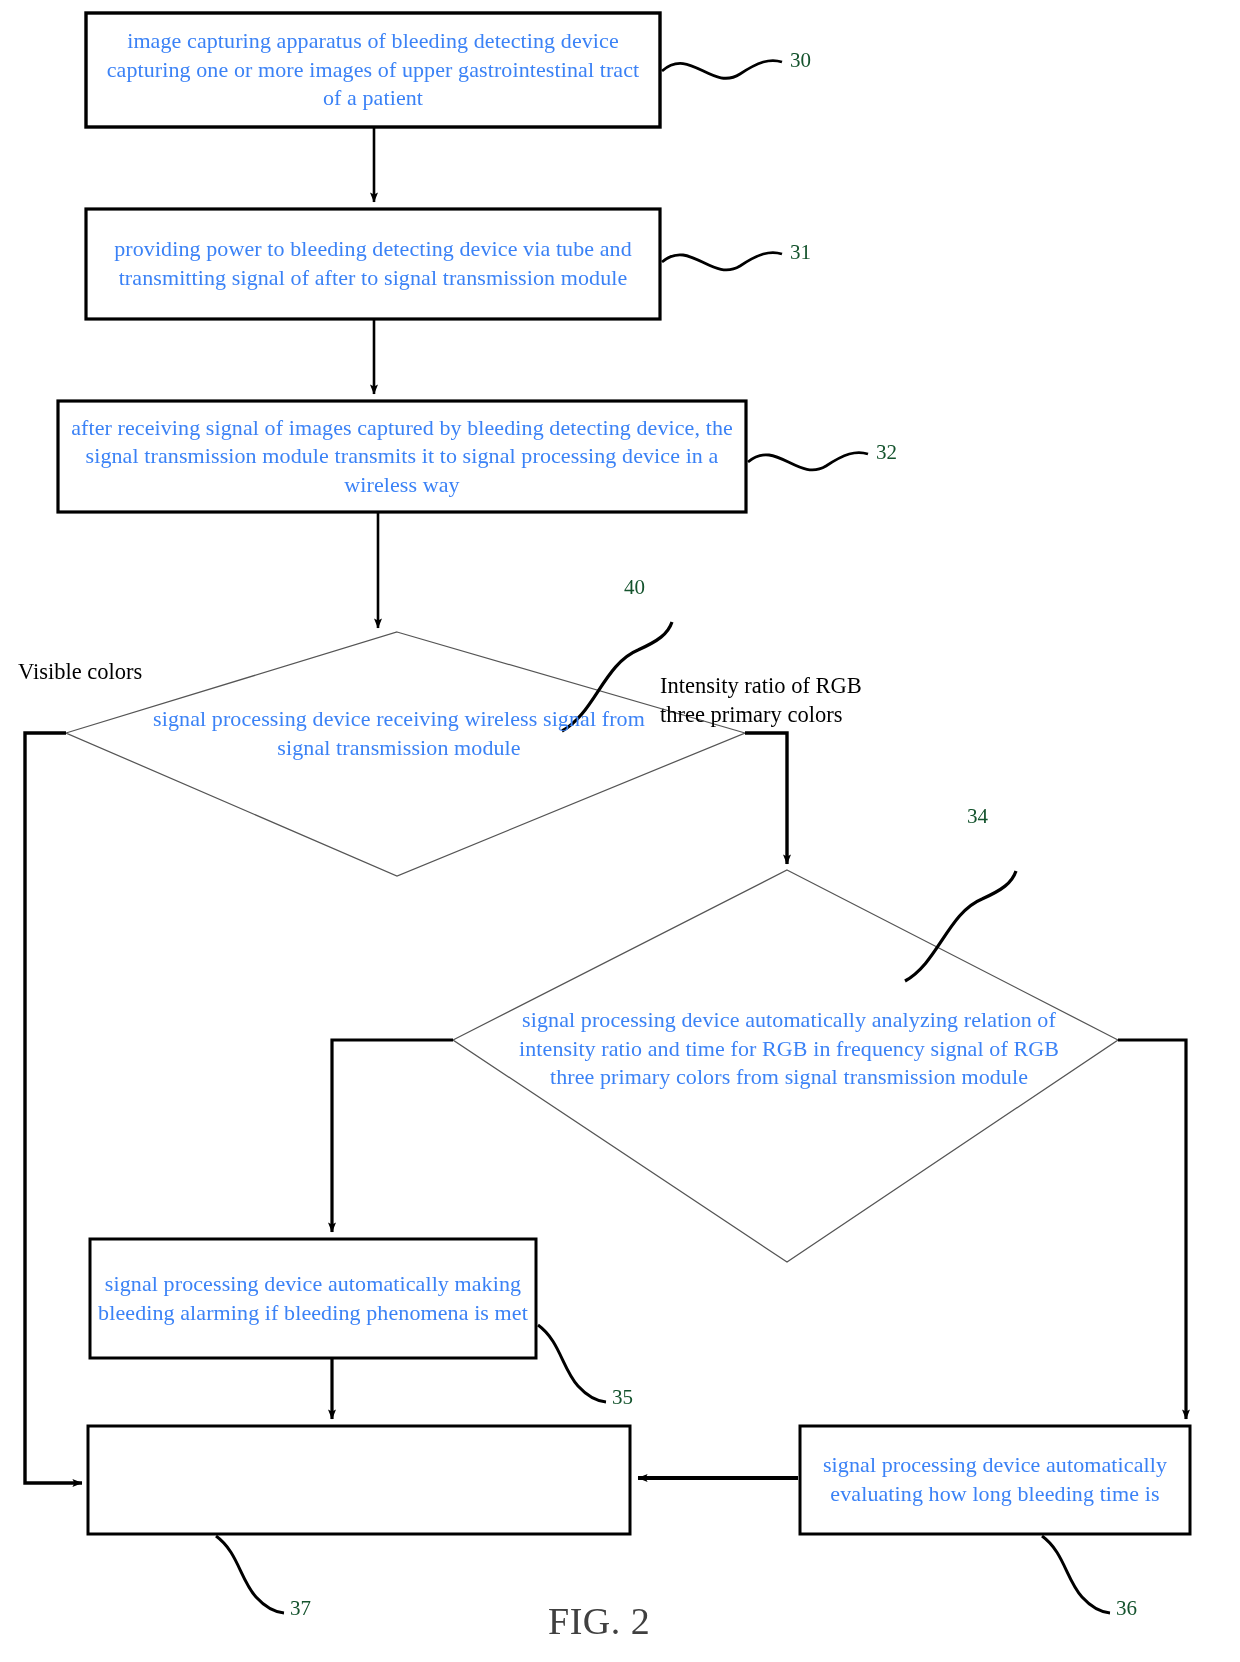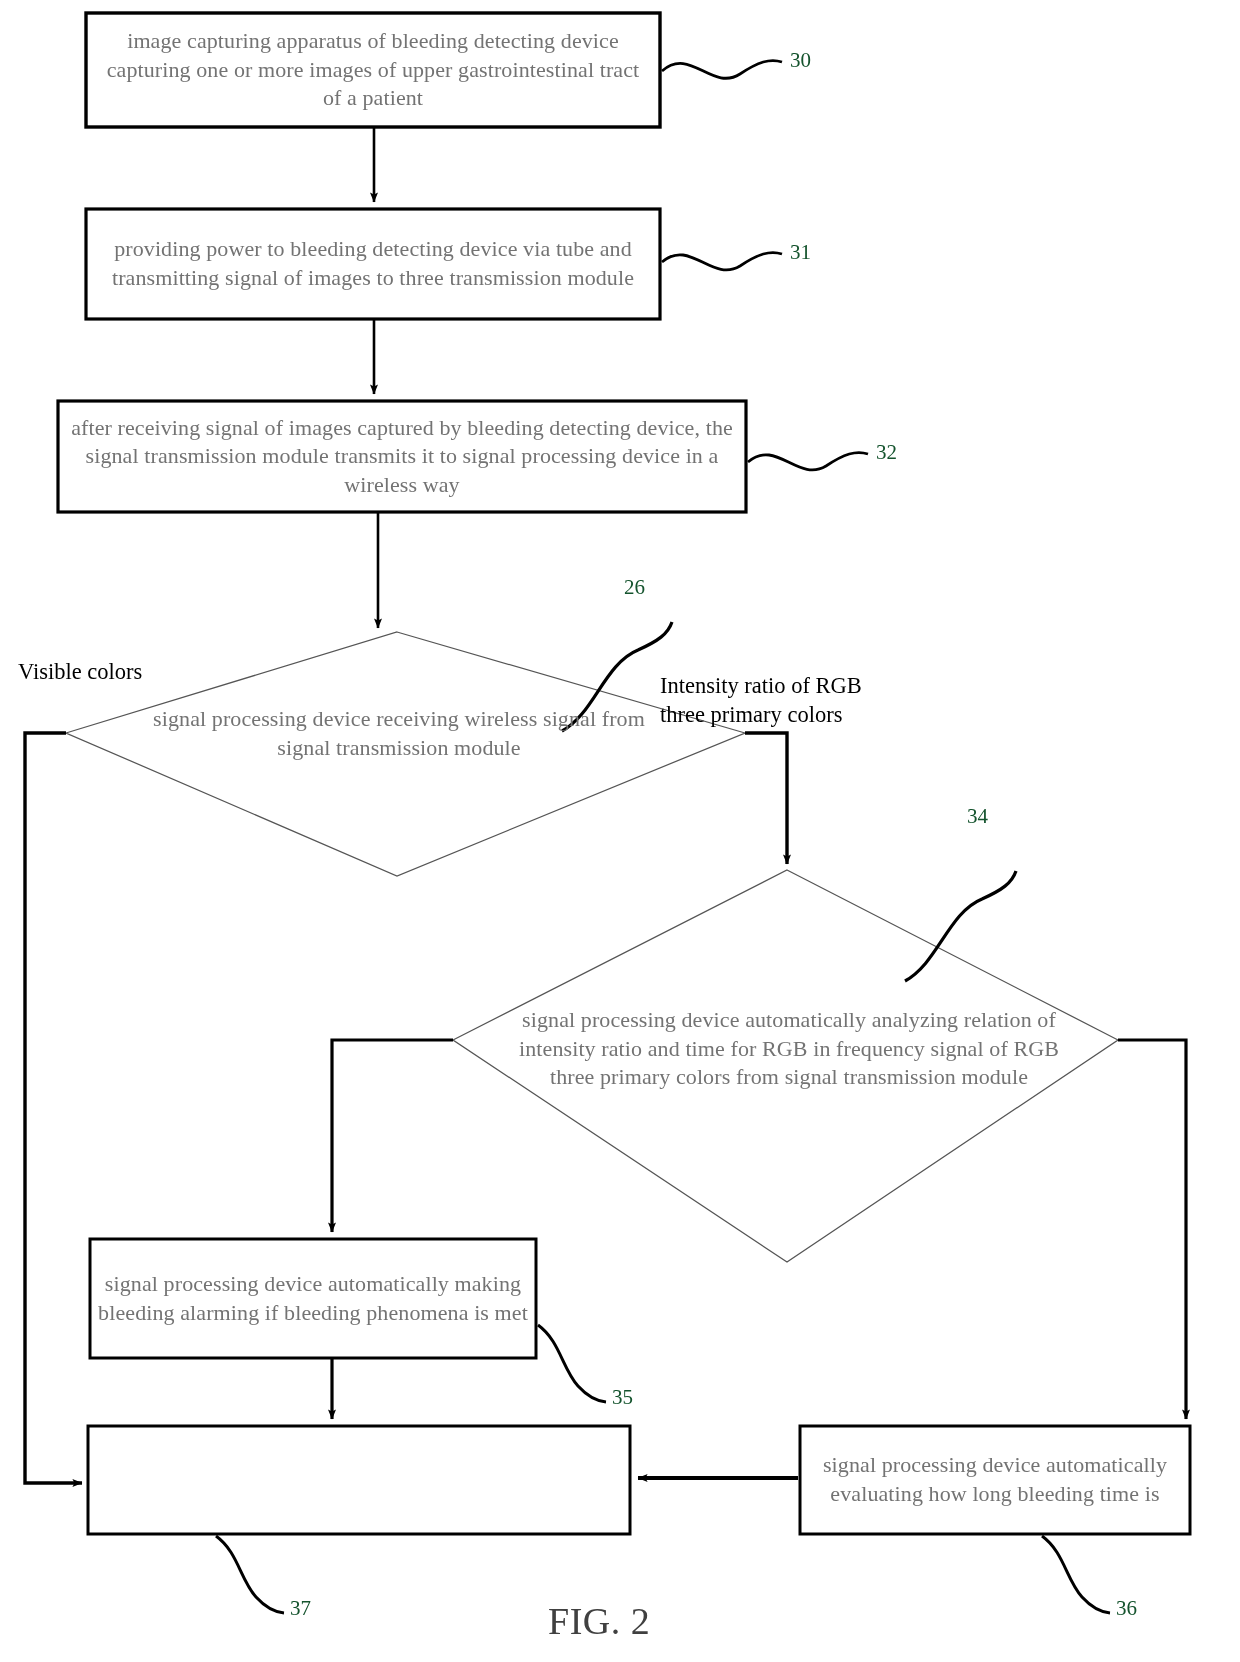--- a/index.html
+++ b/index.html
@@ -23,21 +23,21 @@
     top: 0;
     width: 1240px;
     height: 1662px;
   }
   .node-text {
     position: absolute;
     display: flex;
     align-items: center;
     justify-content: center;
     text-align: center;
-    color: #737373;
+    color: #3b82f6;
     line-height: 1.30;
     font-size: 22px;
     letter-spacing: 0.1px;
     pointer-events: none;
   }
   .box-text { font-size: 22px; }
   .diamond-text { font-size: 22px; text-align: center; }
   .edge-label {
     position: absolute;
     color: #000000;
@@ -118,21 +118,21 @@
 
     <path d="M538,1325 C560,1341 562,1368 578,1386 C588,1397 596,1401 606,1402" fill="none" stroke="#000000" stroke-width="3"></path>
 
     <path d="M1042,1536 C1064,1552 1066,1579 1082,1597 C1092,1608 1100,1612 1110,1613" fill="none" stroke="#000000" stroke-width="3"></path>
 
     <path d="M216,1536 C238,1552 240,1579 256,1597 C266,1608 274,1612 284,1613" fill="none" stroke="#000000" stroke-width="3"></path>
   </svg>
 
   <div class="node-text box-text" style="left:96px; top:18px; width:554px; height:104px;">image capturing apparatus of bleeding detecting device capturing one or more images of upper gastrointestinal tract of a patient</div>
 
-  <div class="node-text box-text" style="left:100px; top:214px; width:546px; height:100px;">providing power to bleeding detecting device via tube and transmitting signal of images to three transmission module</div>
+  <div class="node-text box-text" style="left:100px; top:214px; width:546px; height:100px;">providing power to bleeding detecting device via tube and transmitting signal of after to signal transmission module</div>
 
   <div class="node-text box-text" style="left:68px; top:406px; width:668px; height:101px;">after receiving signal of images captured by bleeding detecting device, the signal transmission module transmits it to signal processing device in a wireless way</div>
 
   <div class="node-text diamond-text" style="left:129px; top:701px; width:540px; height:66px;">signal processing device receiving wireless signal from signal transmission module</div>
 
   <div class="node-text diamond-text" style="left:508px; top:975px; width:562px; height:148px;">signal processing device automatically analyzing relation of intensity ratio and time for RGB in frequency signal of RGB three primary colors from signal transmission module</div>
 
   <div class="node-text box-text" style="left:96px; top:1244px; width:434px; height:109px;">signal processing device automatically making bleeding alarming if bleeding phenomena is met</div>
 
   <div class="node-text box-text" style="left:806px; top:1431px; width:378px; height:98px;">signal processing device automatically evaluating how long bleeding time is</div>
@@ -142,21 +142,21 @@
 
   <div class="edge-label" style="left:660px; top:672px;">Intensity ratio of RGB
 three primary colors</div>
 
   <div class="ref-num" style="left:790px; top:50px;">30</div>
 
   <div class="ref-num" style="left:790px; top:242px;">31</div>
 
   <div class="ref-num" style="left:876px; top:442px;">32</div>
 
-  <div class="ref-num" style="left:624px; top:577px;">26</div>
+  <div class="ref-num" style="left:624px; top:577px;">40</div>
 
   <div class="ref-num" style="left:967px; top:806px;">34</div>
 
   <div class="ref-num" style="left:612px; top:1387px;">35</div>
 
   <div class="ref-num" style="left:1116px; top:1598px;">36</div>
 
   <div class="ref-num" style="left:290px; top:1598px;">37</div>
 
   <div class="fig-caption" style="left:548px; top:1602px;">FIG. 2</div>

